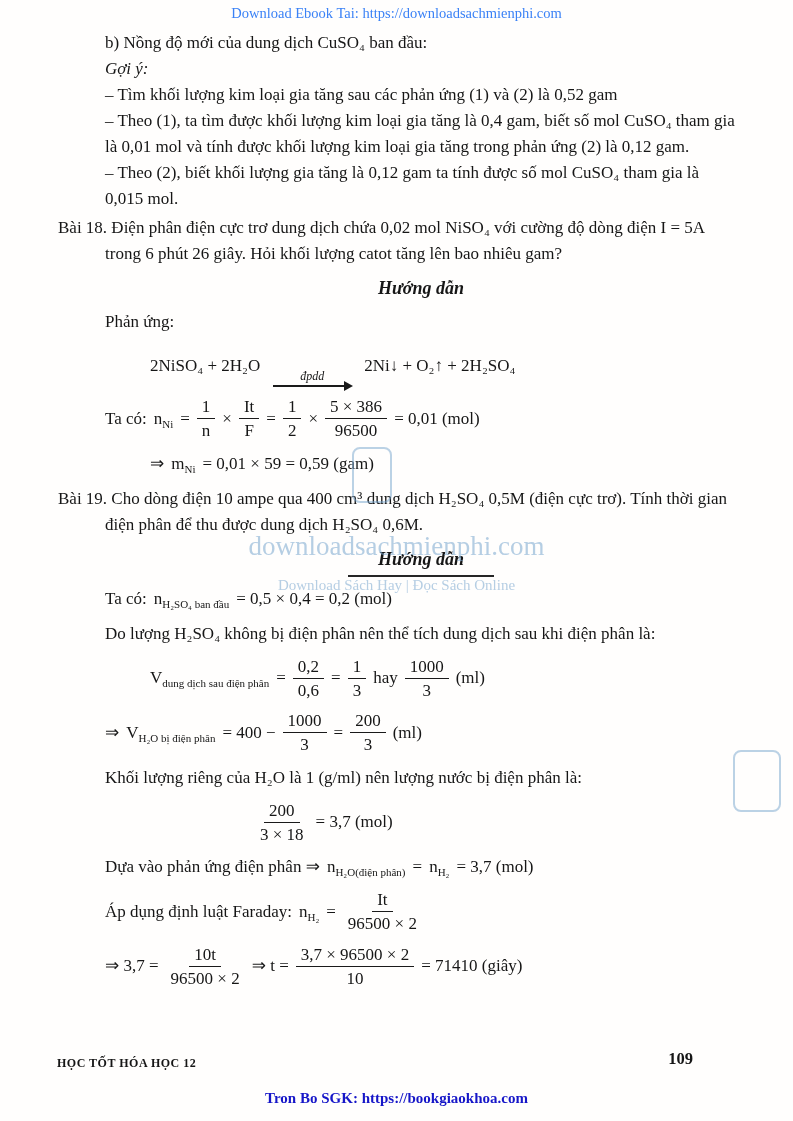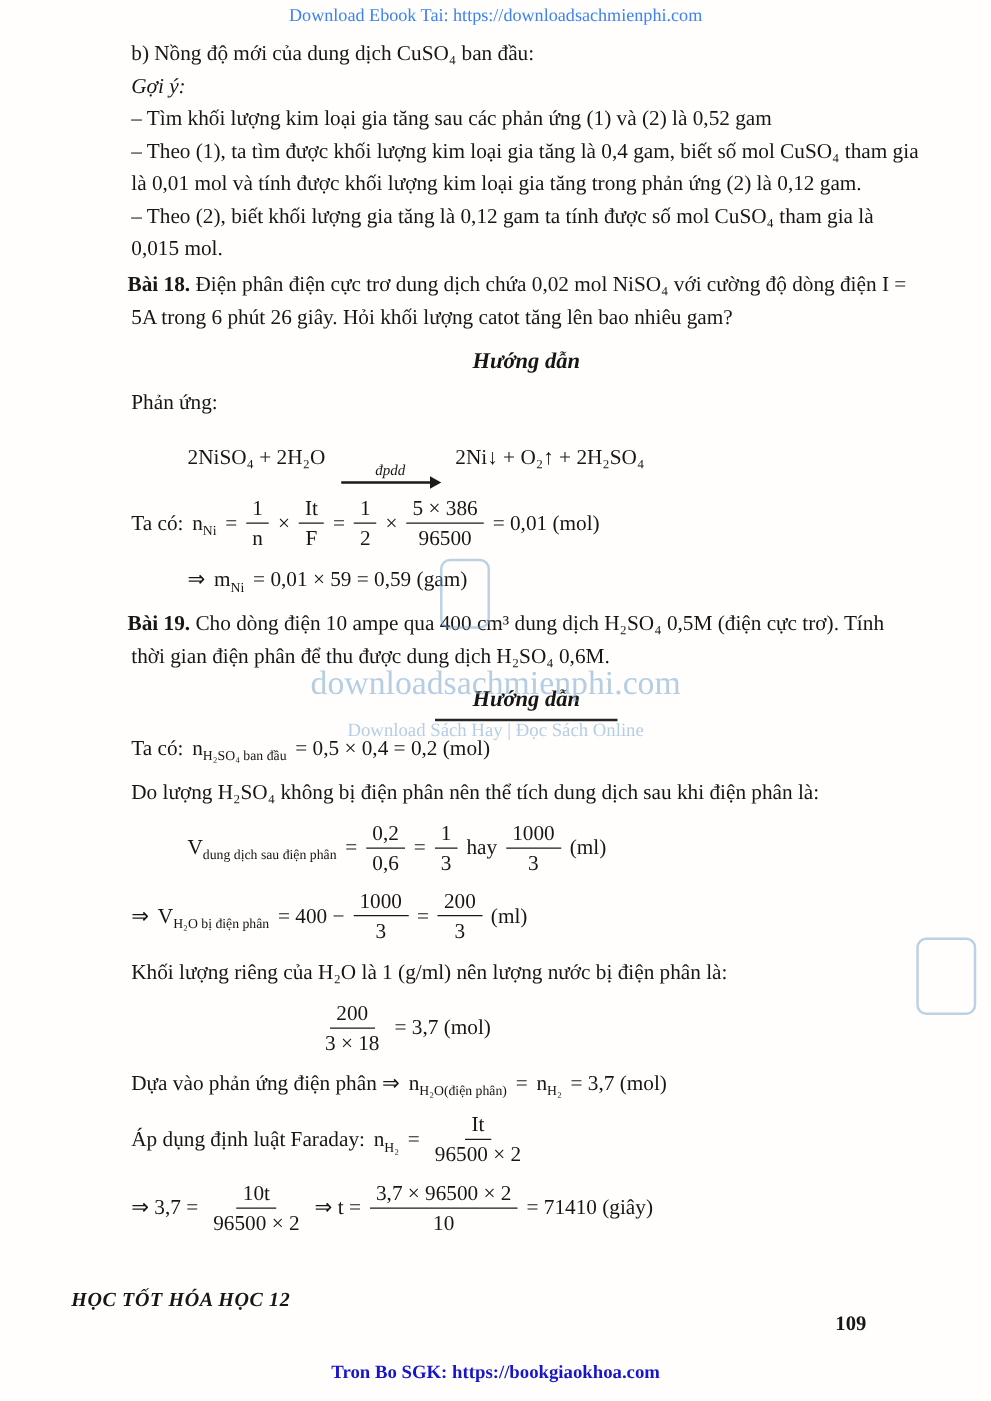--- a/index.html
+++ b/index.html
@@ -3,36 +3,36 @@
 <meta charset="utf-8">
 <style>
   html,body{margin:0;padding:0;background:#ffffff;}
   .page{position:relative;width:793px;height:1121px;background:#fffefd;font-family:"Liberation Serif",serif;color:#161616;overflow:hidden;}
   .header-link{position:absolute;top:5px;left:0;width:100%;text-align:center;font-size:14.5px;color:#3b82f6;z-index:4;}
   .content{position:absolute;top:30px;left:105px;width:632px;font-size:17px;line-height:26px;z-index:2;}
   .para{margin:0;}
   .italic{font-style:italic;}
   .bold{font-weight:normal;}
   .prob{text-indent:-47px;margin-top:3px;}
-  .blabel{font-weight:bold;margin-left:44px;}
+  .blabel{font-weight:normal;}
   .heading{text-align:center;font-weight:bold;font-style:italic;font-size:18px;margin:8px 0;}
   .heading .u{display:inline-block;border-bottom:2.5px solid #262626;padding:0 30px 3px;}
   .mrow{display:flex;align-items:center;gap:7px;margin:9px 0;white-space:nowrap;}
   .frac{display:inline-flex;flex-direction:column;align-items:center;line-height:1.25;}
   .frac .num{padding:0 5px 1px;border-bottom:1.6px solid #1a1a1a;}
   .frac .den{padding:1px 5px 0;}
   sub{font-size:11px;line-height:1;}
   .var{display:inline-block;}
   .rxn{display:inline-flex;flex-direction:column;align-items:center;margin:0 6px;}
   .rxn .lbl{font-size:12px;line-height:12px;margin-bottom:3px;font-style:italic;margin-top:26px;}
   .arrow-line{position:relative;width:78px;height:2px;background:#1a1a1a;}
   .arrow-line::after{content:"";position:absolute;right:-2px;top:-4.2px;width:0;height:0;border-left:9px solid #1a1a1a;border-top:5px solid transparent;border-bottom:5px solid transparent;}
   .ind45{padding-left:45px;}
   .ind150{padding-left:150px;}
-  .footer-left{position:absolute;left:57px;top:1032px;font-size:16px;font-weight:bold;letter-spacing:.5px;z-index:4;font-style:italic;}
+  .footer-left{position:absolute;left:57px;top:1056px;font-size:12px;font-weight:bold;letter-spacing:.5px;z-index:4;}
   .footer-page{position:absolute;right:100px;top:1049px;font-size:16.5px;font-weight:bold;z-index:4;margin-left:48px;}
   .footer-link{position:absolute;top:1090px;left:0;width:100%;text-align:center;font-size:15px;color:#1616c8;z-index:4;font-weight:bold;}
   .watermark{position:absolute;left:0;width:100%;text-align:center;color:rgba(120,165,205,.55);z-index:3;pointer-events:none;}
   .wm1{top:531px;font-size:27px;}
   .wm2{top:577px;font-size:15px;}
   .wm-logo{position:absolute;border:2.5px solid rgba(120,165,205,.5);border-radius:8px;z-index:3;pointer-events:none;}
   .wm-logo1{left:352px;top:447px;width:36px;height:52px;}
   .wm-logo2{left:733px;top:750px;width:44px;height:58px;}
 </style>
 </head>

